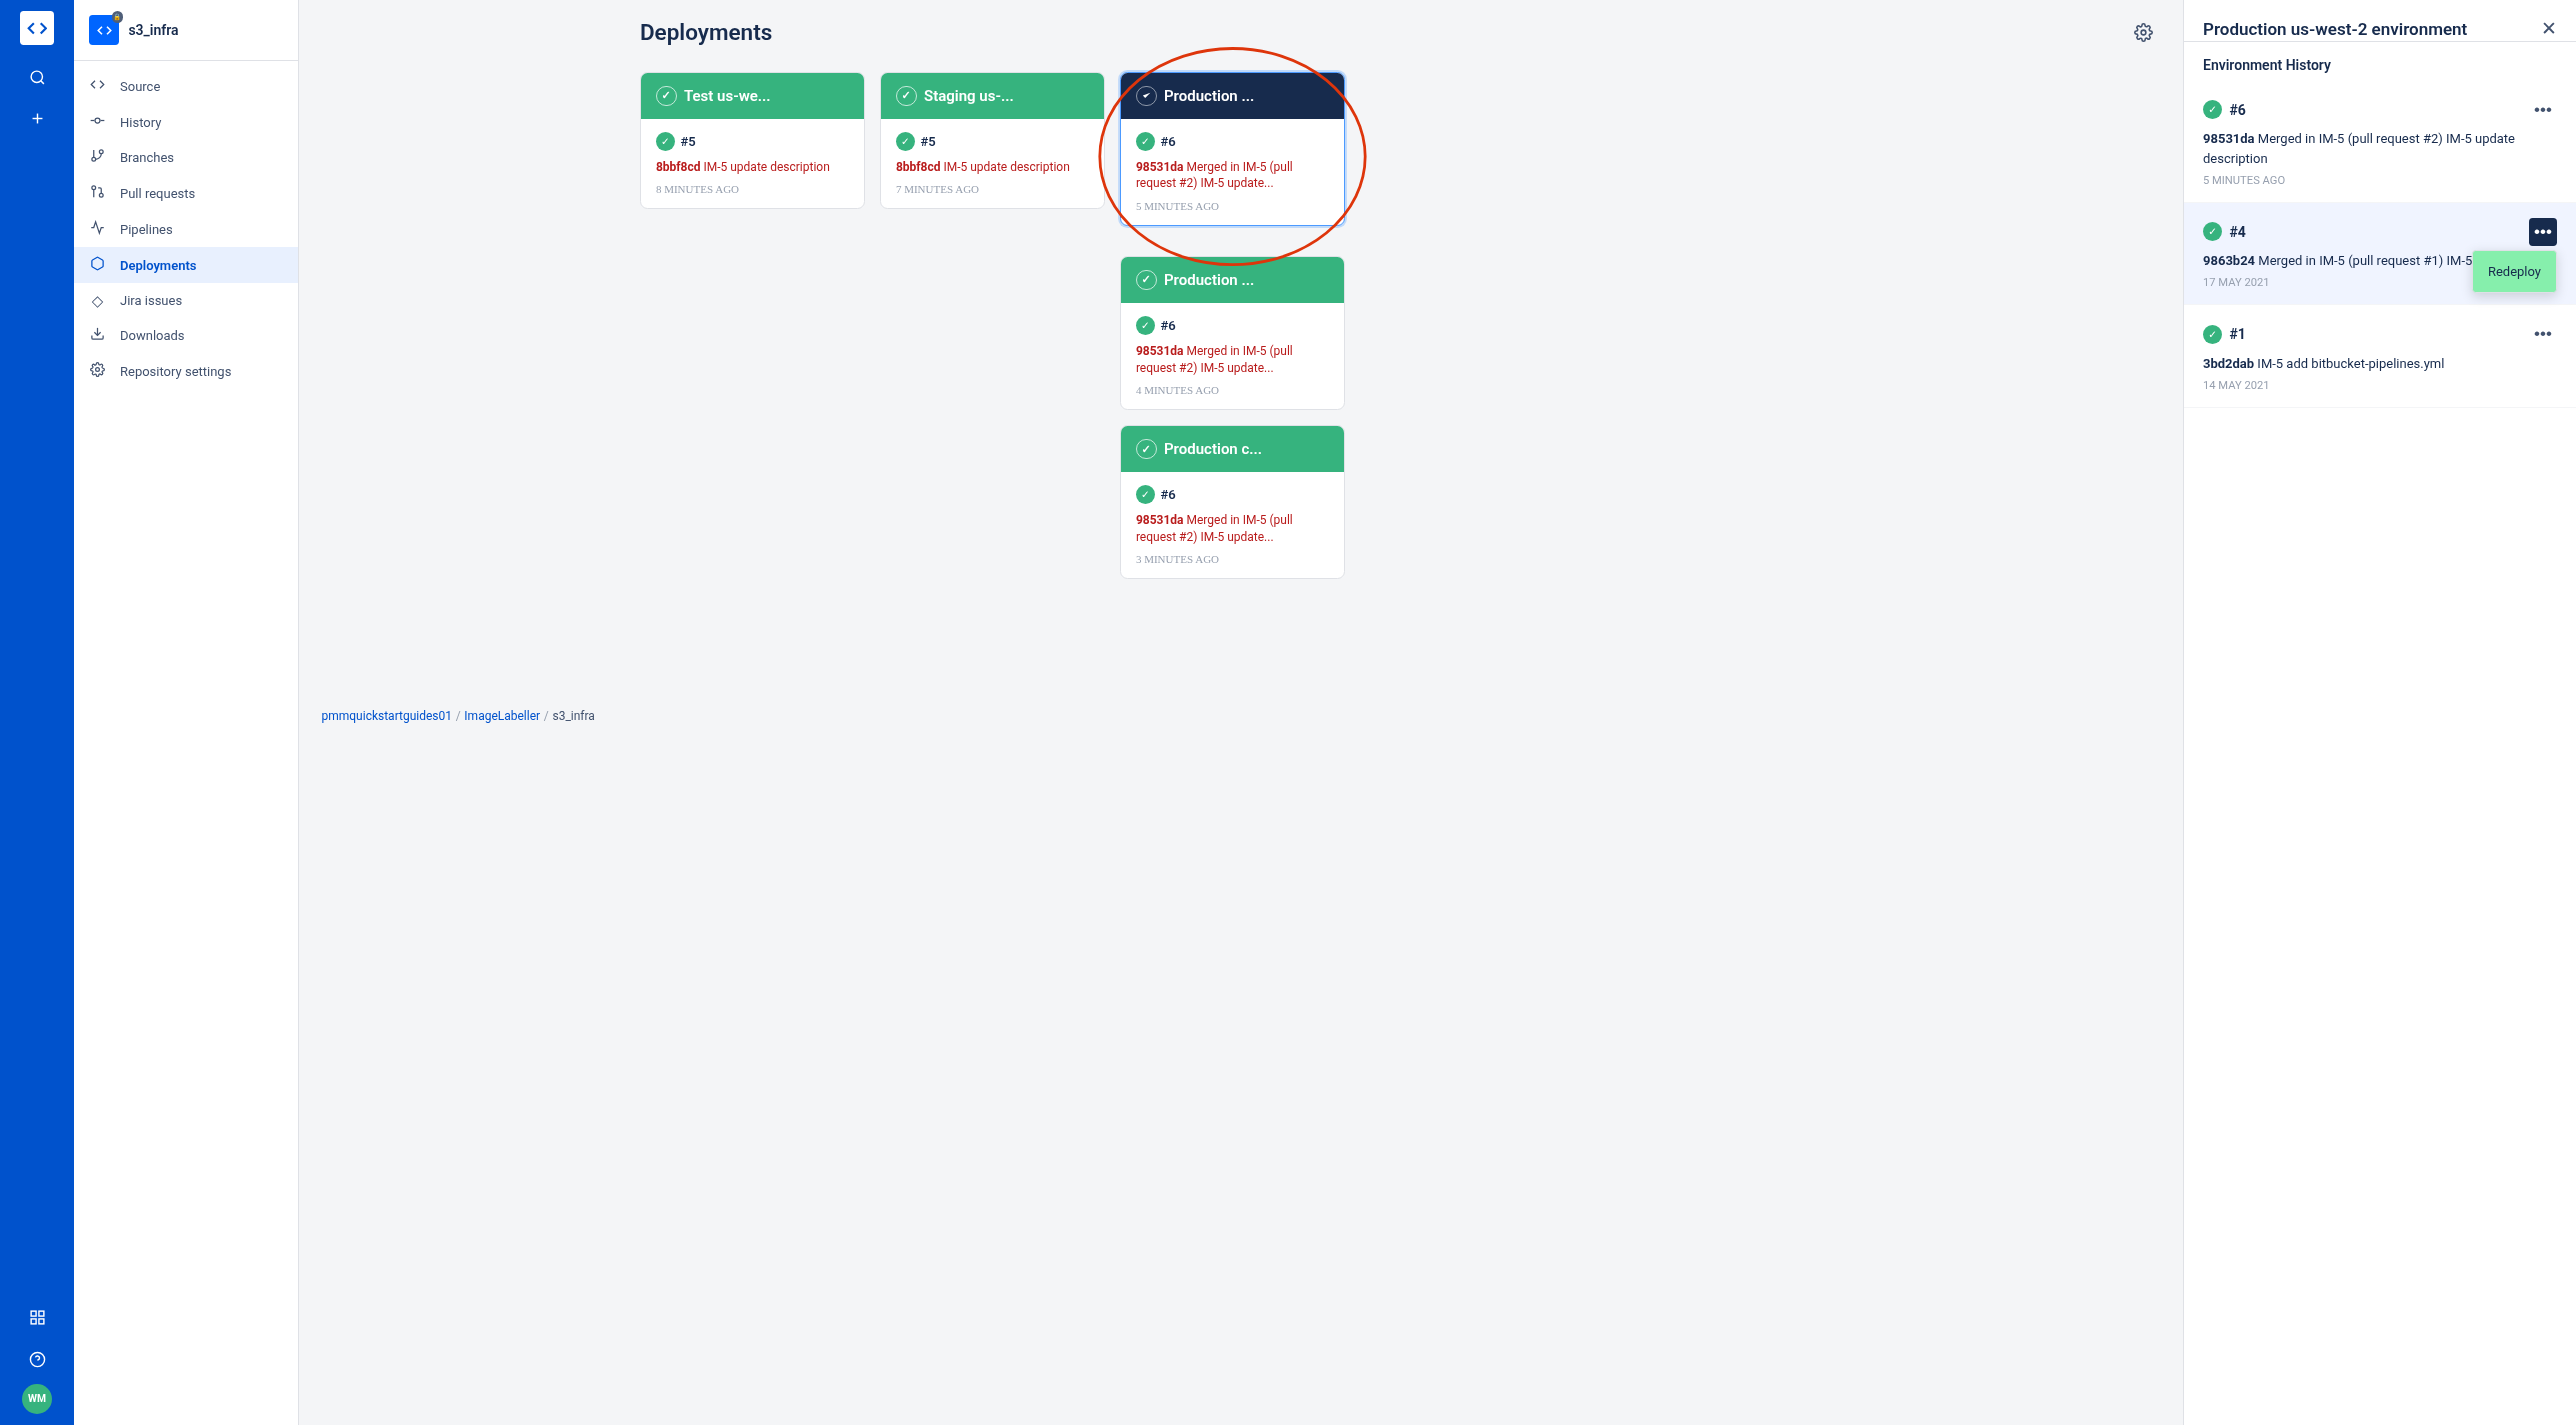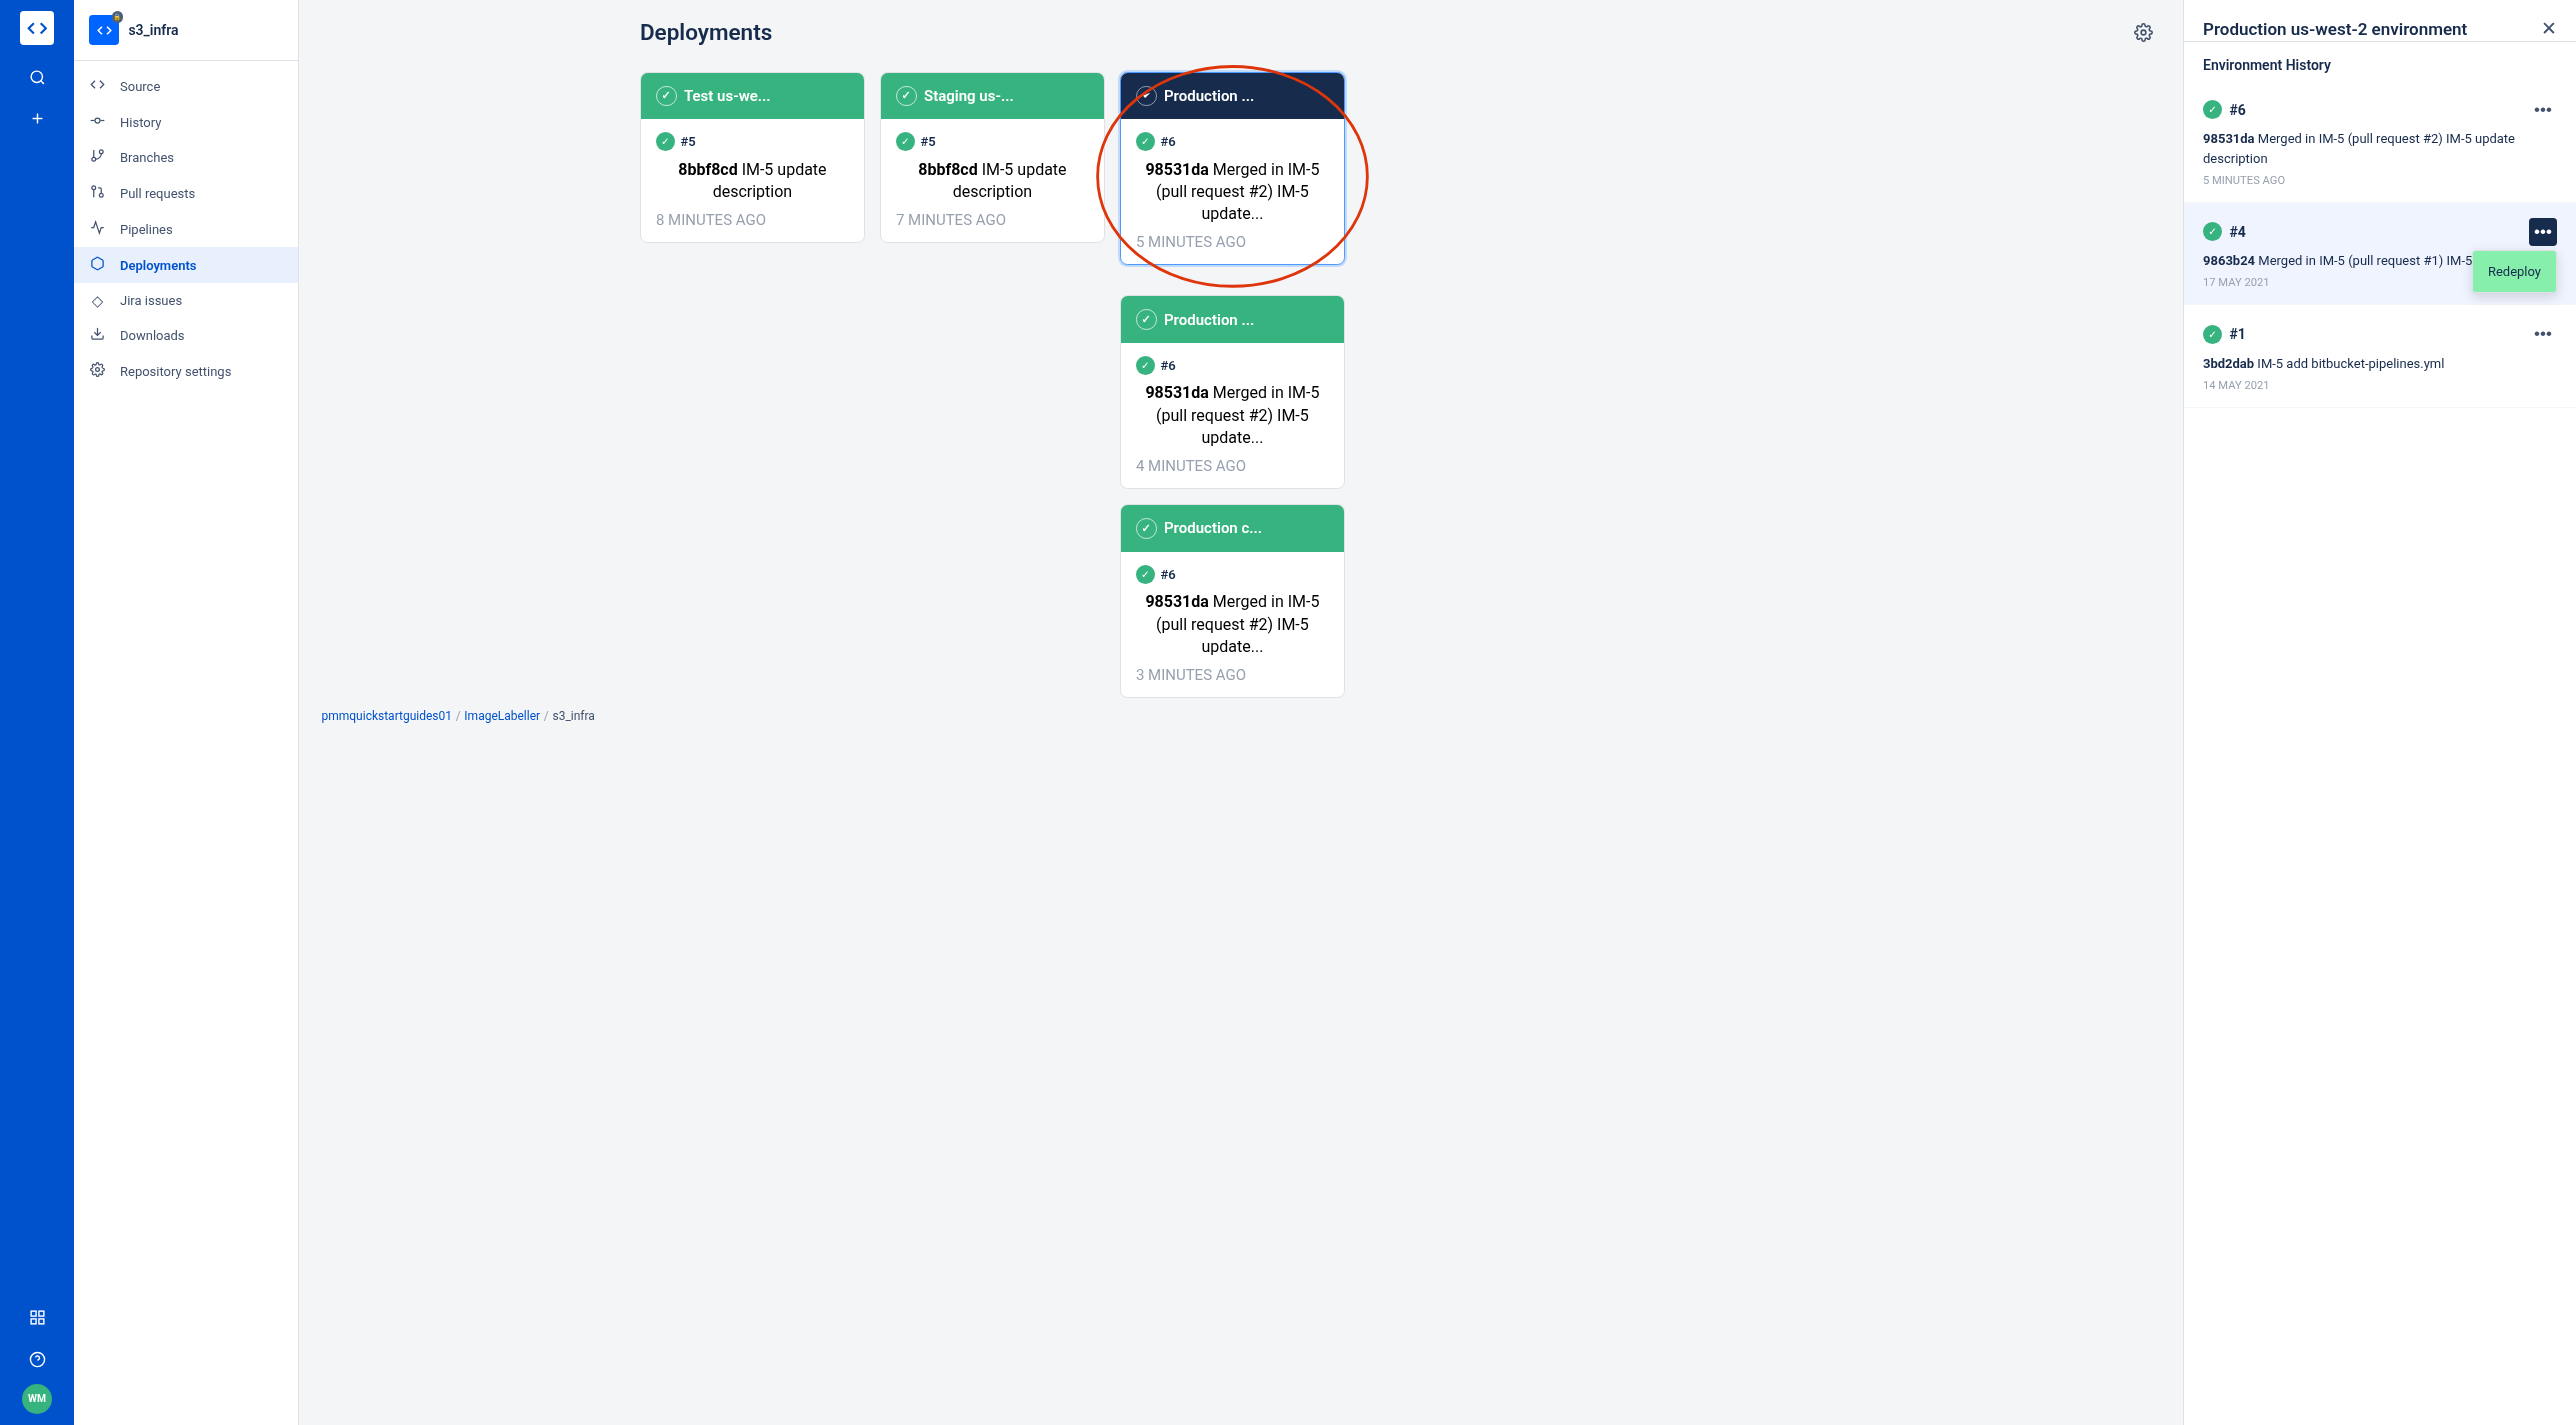--- a/index.html
+++ b/index.html
@@ -167,23 +167,23 @@
       margin-bottom: 7.5px;
     }
     .build-check {
       width: 19px; height: 19px;
       background: #36b37e;
       border-radius: 50%;
       display: flex; align-items: center; justify-content: center;
       color: #fff; font-size: 10.3px; flex-shrink: 0;
     }
     .build-num { font-size: 13px; color: #172b4d; font-weight: 600; }
-    .build-desc { font-size: 16px; color: #000000; line-height: 1.4; margin-bottom: 7.5px; text-align: center; }
+    .build-desc { font-size: 12px; color: #b91c1c; line-height: 1.4; margin-bottom: 7.5px; }
     .build-desc strong { font-weight: 700; }
-    .build-time { font-size: 15px; color: #97a0af; }
+    .build-time { font-size: 11px; color: #97a0af; font-family: Liberation Serif, serif; }
 
     
     .right-panel {
       width: 393px;
       background: #fff;
       border-left: 0.9px solid #dfe1e6;
       display: flex;
       flex-direction: column;
       flex-shrink: 0;
       overflow-y: auto;

